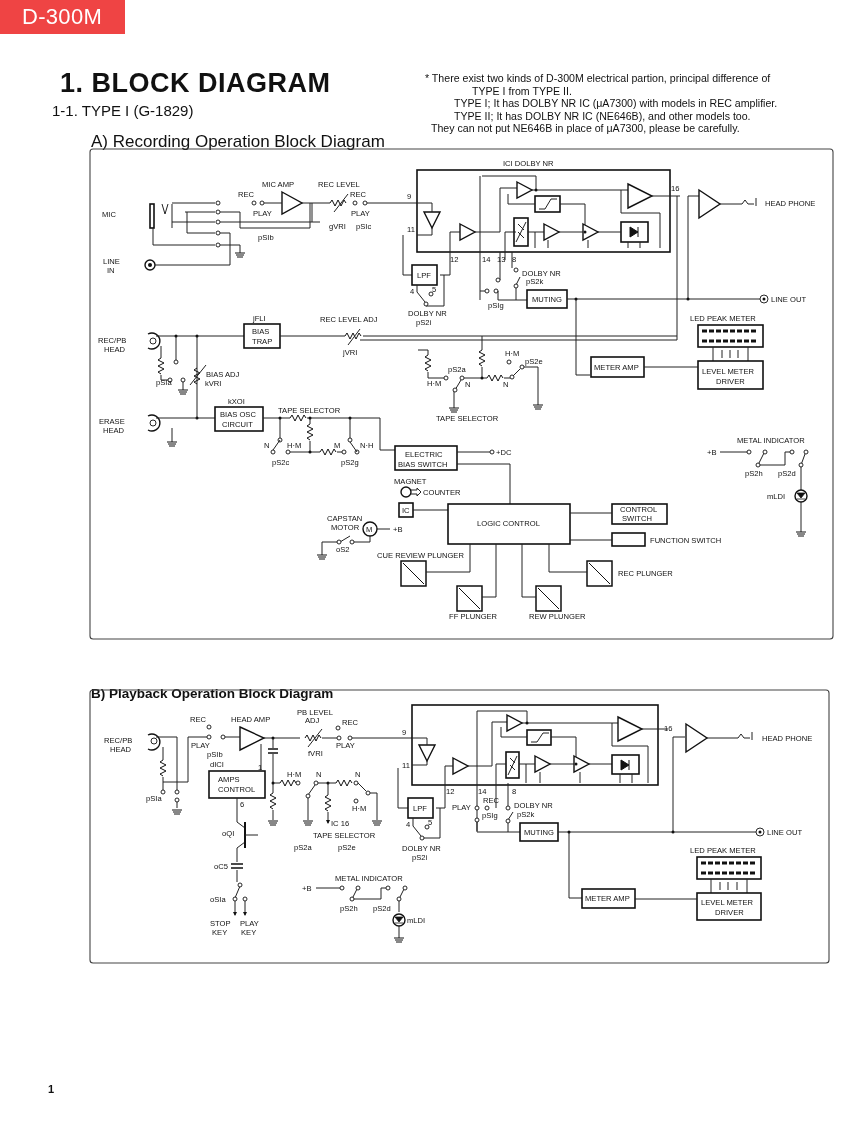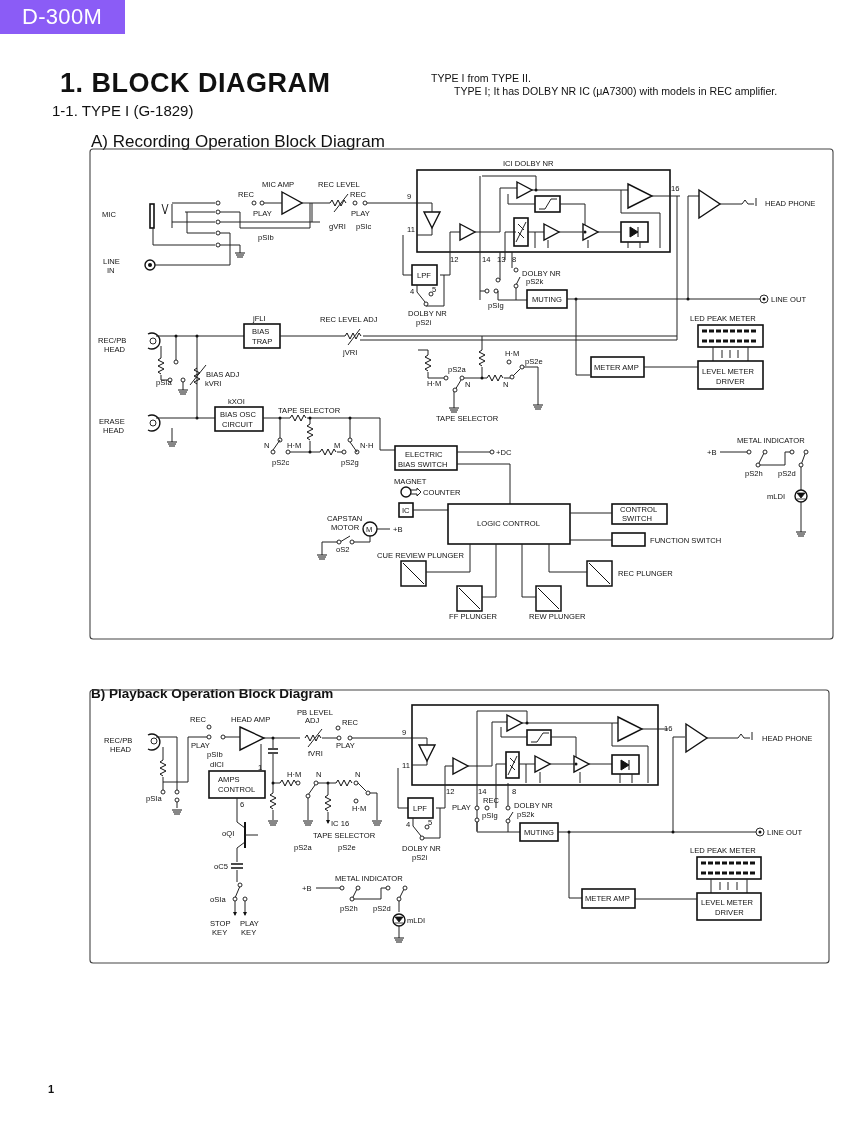--- a/index.html
+++ b/index.html
@@ -1,24 +1,24 @@
 <!DOCTYPE html>
 <html><head>
 <meta charset="utf-8">
 <style>
   html,body{margin:0;padding:0;background:#fff;}
   body{width:866px;height:1122px;position:relative;overflow:hidden;font-family:"Liberation Sans",sans-serif;color:#111;}
-  .model-tab{position:absolute;left:0;top:0;width:125px;height:34px;background:#8b5cf6;color:#fff;font-size:22px;line-height:34px;padding-left:22px;box-sizing:border-box;letter-spacing:0.3px;}
+  .model-tab{position:absolute;left:0;top:0;width:125px;height:34px;background:#ef4444;color:#fff;font-size:22px;line-height:34px;padding-left:22px;box-sizing:border-box;letter-spacing:0.3px;}
   .title{position:absolute;left:60px;top:68px;font-size:27px;font-weight:bold;letter-spacing:0.5px;}
   .sub1{position:absolute;left:52px;top:102px;font-size:15px;}
   .sub2{position:absolute;left:91px;top:132px;font-size:17px;font-weight:normal;}
   .subB{position:absolute;left:91px;top:686px;font-size:13.5px;font-weight:bold;}
   .note{position:absolute;left:425px;top:72px;font-size:10.6px;line-height:12.6px;width:440px;}
   .note div{white-space:nowrap;}
-  .note .i1{padding-left:6px;}
+  .note .i1{padding-left:6px;margin-left:41px;}
   .note .i2{padding-left:29px;}
   .note .i3{padding-left:6px;}
   .page-num{position:absolute;left:48px;top:1083px;font-size:11px;font-weight:bold;}
   svg{position:absolute;left:0;top:0;}
   svg text{font-family:"Liberation Sans",sans-serif;font-size:7.6px;fill:#111;}
   .w{stroke:#222;stroke-width:1;fill:none;}
   .wb{stroke:#111;stroke-width:1.6;fill:#fff;}
   .amp{stroke:#111;stroke-width:1.4;fill:#fff;}
   .frame{stroke:#444;stroke-width:1.1;fill:none;}
   .dot{fill:#111;}
@@ -27,22 +27,25 @@
 </head>
 <body>
 
 <div class="model-tab">D-300M</div>
 <div class="title">1. BLOCK DIAGRAM</div>
 <div class="sub1">1-1.  TYPE I (G-1829)</div>
 <div class="sub2">A) Recording Operation Block Diagram</div>
 <div class="subB">B) Playback Operation Block Diagram</div>
 
 <div class="note">
+  <div>* There exist two kinds of D-300M electrical partion, principal difference of</div>
   <div class="i1">TYPE I from TYPE II.</div>
   <div class="i2">TYPE I;  It has DOLBY NR IC (μA7300) with models in REC amplifier.</div>
+  <div class="i2">TYPE II;  It has DOLBY NR IC (NE646B), and other models too.</div>
+  <div class="i3">They can not put NE646B in place of μA7300, please be carefully.</div>
 </div>
 
 <svg width="866" height="1122">
   <defs>
     <g id="gnd">
         <path d="M-5,0 H5 M-4,2 H4 M-3,4 H3" stroke="#111" stroke-width="1"></path>
       </g>
     <g id="res">
         <path d="M0,0 l2,-3 l3,6 l3,-6 l3,6 l3,-6 l2,3" stroke="#111" fill="none" stroke-width="1"></path>
       </g>

